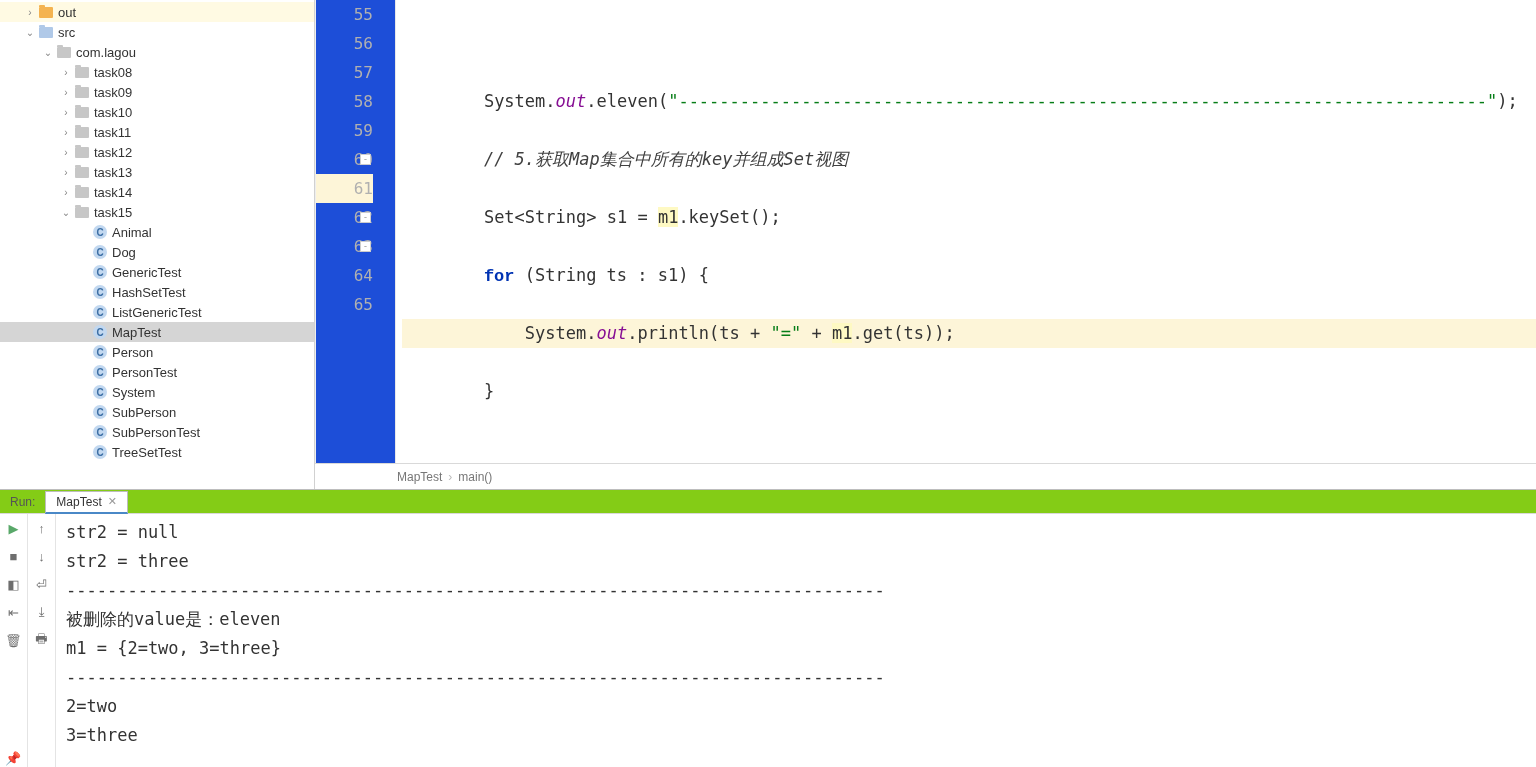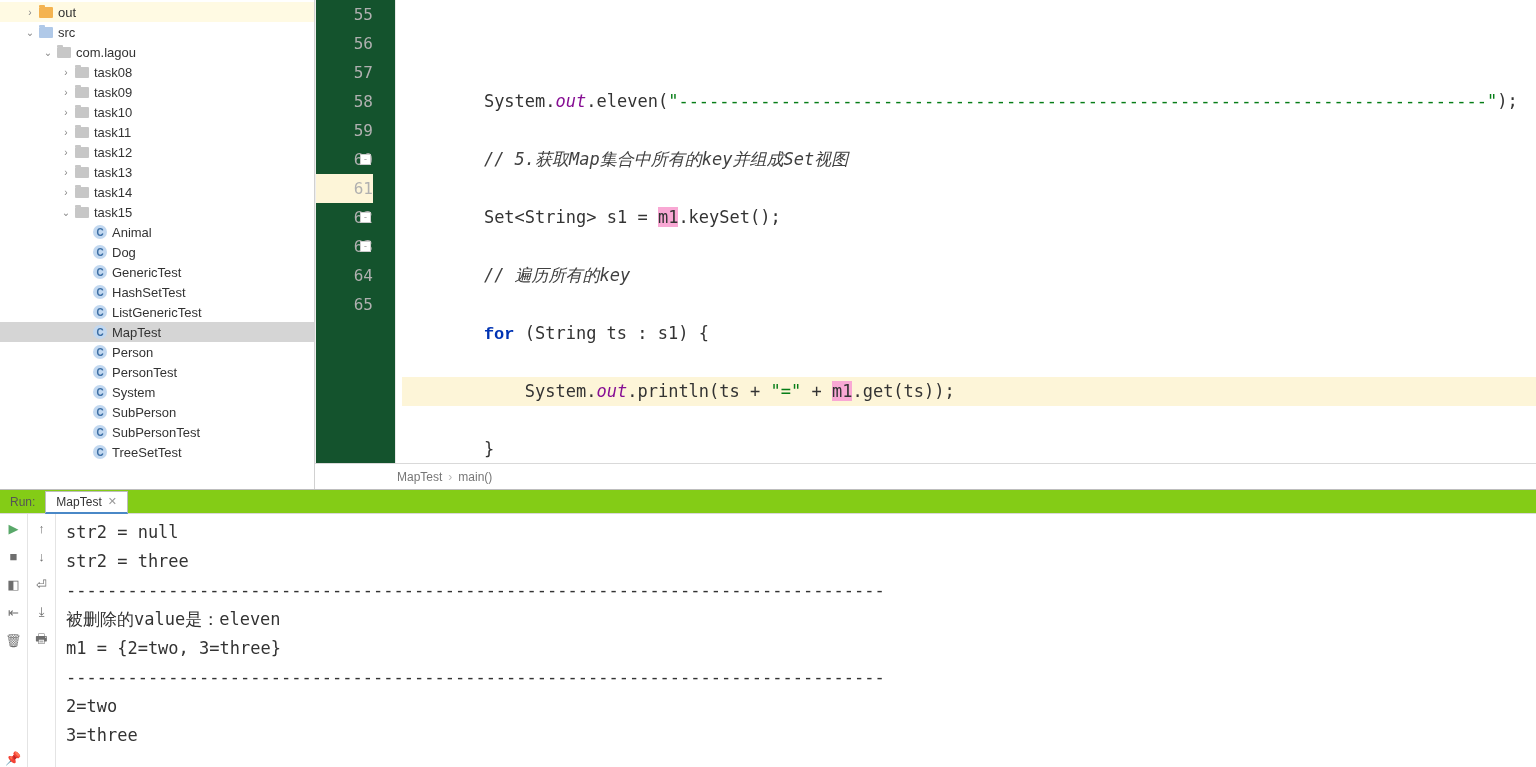--- a/index.html
+++ b/index.html
@@ -18,32 +18,32 @@
   .folder-gray { width:14px; height:11px; background:#c7c7c7; border-radius:1px; position:relative; }
   .folder-gray:before { content:""; position:absolute; top:-2px; left:0; width:6px; height:2px; background:#c7c7c7; border-radius:1px 1px 0 0; }
   .class-icon { width:14px; height:14px; border-radius:50%; background:#c2d8f0; color:#3b6ea5; font-weight:bold; font-size:10px; display:inline-flex; align-items:center; justify-content:center; }
   .file-icon { width:12px; height:14px; background:#eee; border:1px solid #bbb; border-radius:1px; }
   .node.selected { background:#d5d5d5; }
   .node.highlight { background:#fffae3; }
   .node .label { color:#333; }
 
   .editor-col { flex:1; display:flex; flex-direction:column; min-width:0; }
   .editor-area { flex:1; display:flex; overflow:hidden; border-left:1px solid #eee; }
-  .gutter { width:80px; background:#14532d; text-align:right; padding-right:22px; color:#b0b0b0; font-family:Consolas,monospace; font-size:16px; line-height:29px; border-right:1px solid #e8e8e8; position:relative; }
+  .gutter { width:80px; background:#1d4ed8; text-align:right; padding-right:22px; color:#b0b0b0; font-family:Consolas,monospace; font-size:16px; line-height:29px; border-right:1px solid #e8e8e8; position:relative; }
   .gutter .ln { height:29px; position:relative; }
   .gutter .ln.hl { background:#fdf5d8; }
   .fold { position:absolute; right:2px; width:11px; height:11px; border:1px solid #ccc; background:#fff; font-size:9px; line-height:9px; text-align:center; color:#999; top:9px; }
   .code { flex:1; font-family:Consolas,monospace; font-size:17px; line-height:29px; white-space:pre; overflow:auto; padding-left:6px; }
   .code .line { height:29px; }
   .code .line.hl { background:#fdf5d8; }
   .kw { color:#0033b3; font-weight:bold;font-family:Liberation Mono, monospace; }
   .fld { color:#871094; font-style:italic; }
   .str { color:#067d17; }
   .cmt { color:#404040; font-style:italic; }
-  .usage { background:#f9a8d4;margin-top:12px; }
+  .usage { background:#fef9c3;margin-top:12px; }
 
   .breadcrumb { height:26px; border-top:1px solid #d9d9d9; display:flex; align-items:center; padding-left:82px; font-size:12px; color:#777; background:#fff; }
   .breadcrumb .sep { margin:0 6px; color:#bbb; }
 
   .run-panel { border-top:1px solid #bdbdbd; display:flex; flex-direction:column; height:278px; background:#fff; }
   .run-header { height:24px; display:flex; align-items:center; font-size:12px; background:#84cc16; border-bottom:1px solid #d9d9d9; }
   .run-header .label { padding:0 10px; color:#555; }
   .run-tab { height:23px; background:#fff; border:1px solid #bdbdbd; border-bottom:2px solid #4a88c7; padding:0 10px; display:flex; align-items:center; margin-top:1px; }
   .run-tab .x { margin-left:6px; color:#999; font-size:11px; }
   .run-body { flex:1; display:flex; min-height:0; }
@@ -238,21 +238,20 @@
             <div class="ln">62<div class="fold">-</div></div>
             <div class="ln">63<div class="fold">-</div></div>
             <div class="ln">64</div>
             <div class="ln">65</div>
           </div>
         <div class="code">
 <div class="line"> </div>
 <div class="line">        <span>System.</span><span class="fld">out</span><span>.eleven(</span><span class="str">"-------------------------------------------------------------------------------"</span><span>);</span></div>
 <div class="line">        <span class="cmt">// 5.获取Map集合中所有的key并组成Set视图</span></div>
 <div class="line">        <span>Set&lt;String&gt; s1 = </span><span class="usage">m1</span><span>.keySet();</span></div>
-<div class="line">        <span class="cmt">// 遍历所有的key</span></div>
 <div class="line">        <span class="kw">for</span><span> (String ts : s1) {</span></div>
 <div class="line hl">            <span>System.</span><span class="fld">out</span><span>.println(ts + </span><span class="str">"="</span><span> + </span><span class="usage">m1</span><span>.get(ts));</span></div>
 <div class="line">        <span>}</span></div>
 
 
 
         </div>
       </div>
       <div class="breadcrumb">
         <span>MapTest</span>

